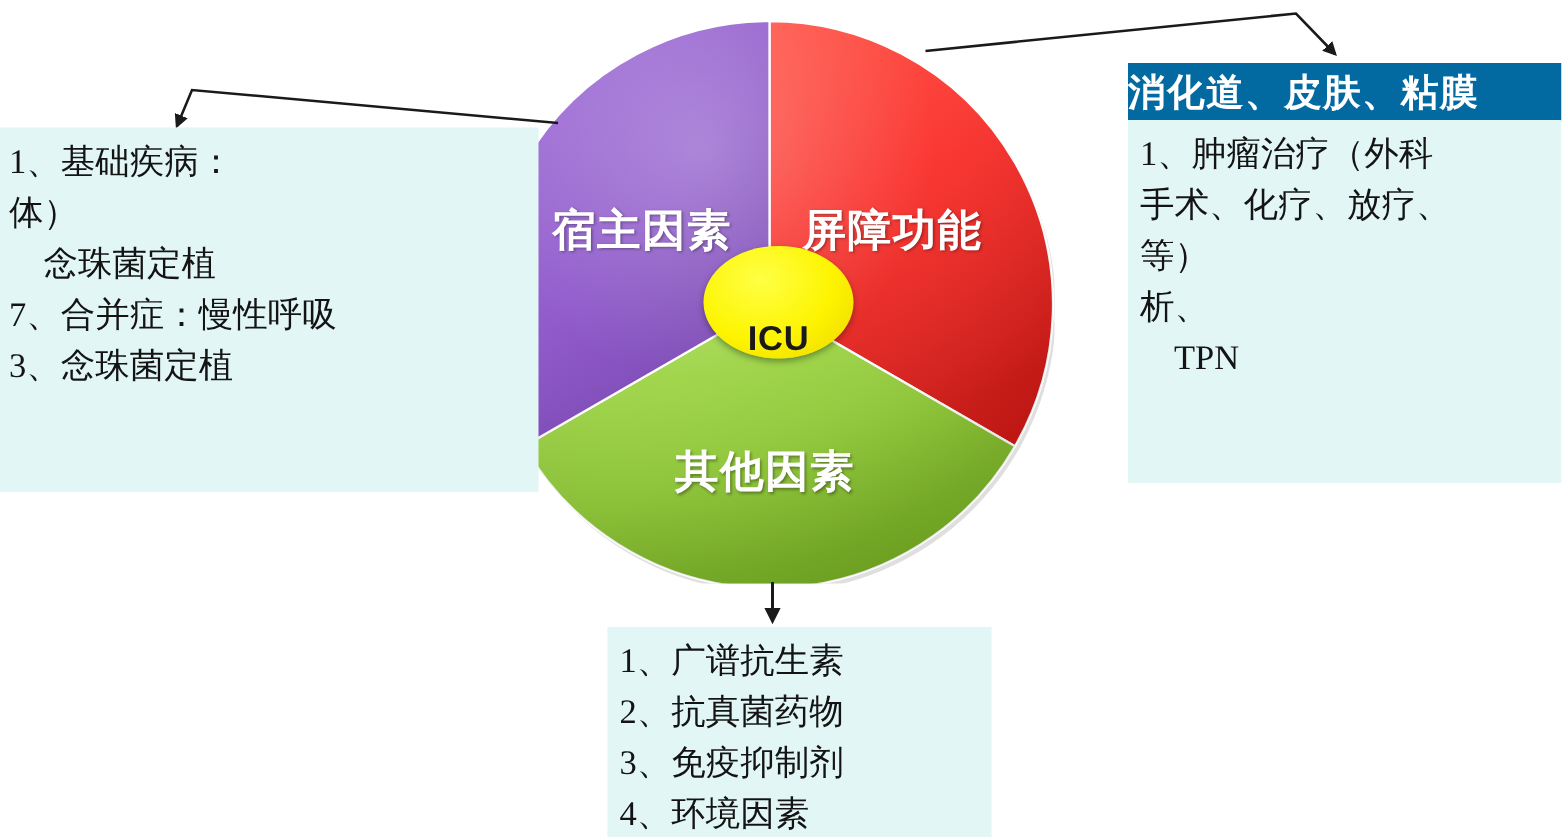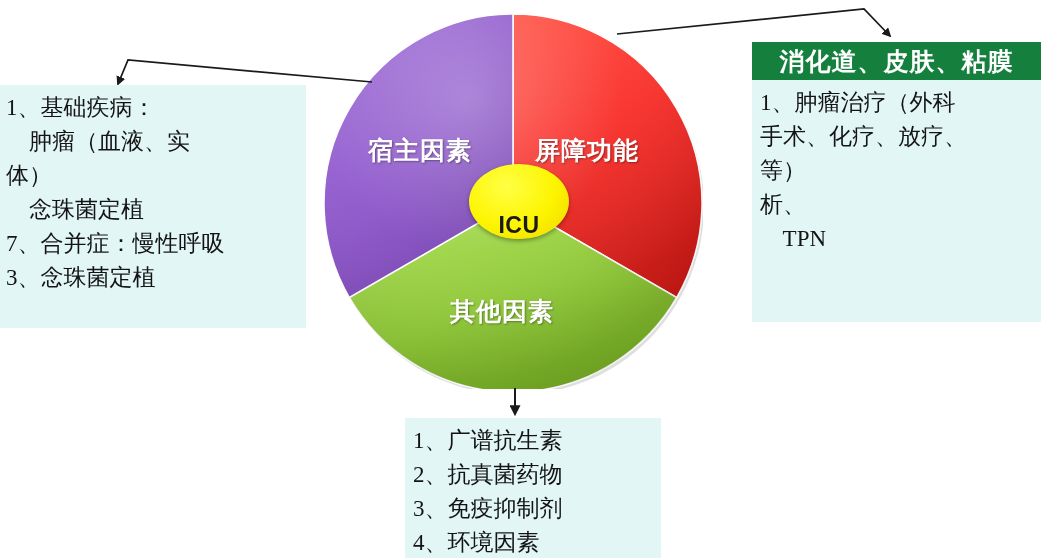--- a/index.html
+++ b/index.html
@@ -29,21 +29,21 @@
     top: 9px;
     width: 380px;
     height: 380px;
   }
   #pie-svg { display: block; width: 380px; height: 380px; }
 
   .seg-label {
     position: absolute;
     color: #ffffff;
     font-weight: bold;
-    font-size: 25px;
+    font-size: 29px;
     letter-spacing: 1px;
     font-family: "Liberation Serif", "DejaVu Serif", serif;
     text-shadow: 1px 1px 2px rgba(0,0,0,0.35);
     white-space: nowrap;
     pointer-events: none;
   }
   #label-barrier { left: 212px; top: 125px; text-align: right; }
   #label-host    { left: 45px;  top: 125px; }
   #label-other   { left: 127px; top: 286px; }
 
@@ -78,42 +78,42 @@
   }
   .textbox .line {
     font-size: 23px;
     line-height: 34px;
     white-space: pre;
   }
 
   #box-left {
     left: 0px;
     top: 85px;
-    width: 306px;
+    width: 359px;
     height: 243px;
     padding: 6px 16px 0 6px;
   }
 
   #box-right {
     left: 752px;
     top: 80px;
     width: 289px;
     height: 242px;
     padding: 6px 4px 4px 8px;
   }
   #box-right-header {
     position: absolute;
     left: 752px;
     top: 42px;
     width: 289px;
     height: 39px;
-    background: #15803d;
+    background: #0369a1;
     display: flex;
     align-items: center;
-    justify-content: center;
+    justify-content: flex-start;
     box-sizing: border-box;
   }
   #box-right-header span {
     color: #ffffff;
     font-weight: bold;
     font-size: 25px;
     letter-spacing: 1px;
     font-family: "Liberation Serif", "DejaVu Serif", serif;
   }
 
@@ -193,21 +193,20 @@
 
     <path d="M 372 82 L 128 60 L 118 84" fill="none" stroke="#1a1a1a" stroke-width="1.7" marker-end="url(#ah)"></path>
 
     <path d="M 617 34 L 864 9 L 890 36" fill="none" stroke="#1a1a1a" stroke-width="1.7" marker-end="url(#ah)"></path>
 
     <path d="M 515 388 L 515 414" fill="none" stroke="#1a1a1a" stroke-width="2" marker-end="url(#ah)"></path>
   </svg>
 
   <div class="textbox" id="box-left">
     <div class="line">1、基础疾病：</div>
-    <div class="line">    肿瘤（血液、实</div>
     <div class="line">体）</div>
     <div class="line">    念珠菌定植</div>
     <div class="line">7、合并症：慢性呼吸</div>
     <div class="line">3、念珠菌定植</div>
   </div>
 
   <div id="box-right-header">
     <span>消化道、皮肤、粘膜</span>
   </div>
   <div class="textbox" id="box-right">

